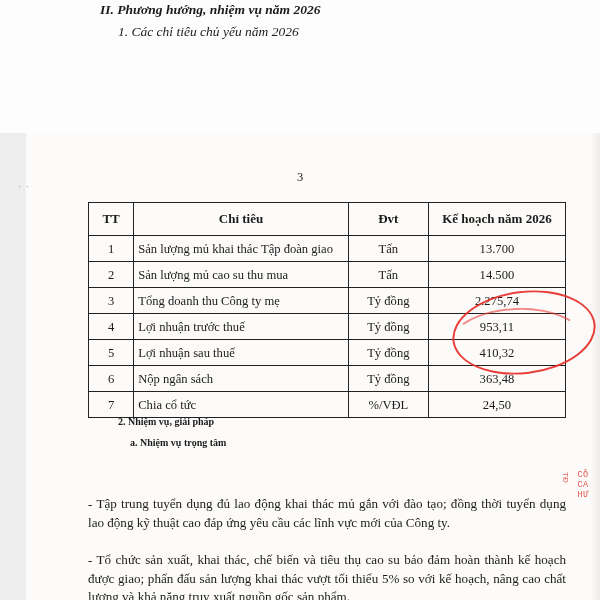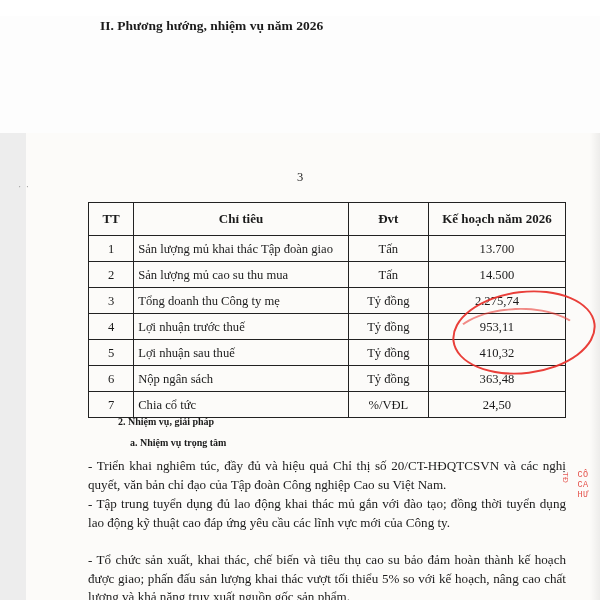--- a/index.html
+++ b/index.html
@@ -16,25 +16,26 @@
     position: relative;
   }
   .page {
     position: absolute;
     inset: 0;
   }
   
   .top-fragment {
     position: absolute;
     left: 0;
-    top: 16px;
+    top: 0;
     width: 600px;
     height: 133px;
     background: #fdfdfd;
     border-bottom: 1px solid #737373;
+    font-style: italic;
   }
   .top-fragment .line-a {
     position: absolute;
     left: 100px;
     top: 2px;
     font-size: 13.5px;
     font-weight: bold;
   }
   .top-fragment .line-b {
     position: absolute;
@@ -182,20 +183,21 @@
     pointer-events: none;
   }
 </style>
 </head>
 <body>
 
 <div class="page">
 
   <div class="top-fragment">
     <div class="line-a">II. Phương hướng, nhiệm vụ năm 2026</div>
+    <div class="line-b">1.  Các chỉ tiêu chủ yếu năm 2026</div>
   </div>
 
   <div class="left-edge"></div>
   <div class="sheet"></div>
   <div class="shadow-right"></div>
 
   <div class="speck">· ·</div>
   <div class="page-number">3</div>
 
   <table class="kpi">
@@ -251,21 +253,20 @@
         <td class="col-plan num">24,50</td>
       </tr>
     </tbody>
   </table>
 
   <div class="red-circle"></div>
 
   <div class="section-head" id="sec2">2. Nhiệm vụ, giải pháp</div>
   <div class="section-head" id="seca">a. Nhiệm vụ trọng tâm</div>
 
-  <div class="para" id="p1">- Triển khai nghiêm túc, đầy đủ và hiệu quả Chỉ thị số 20/CT-HĐQTCSVN và các nghị quyết, văn bản chỉ đạo của Tập đoàn Công nghiệp Cao su Việt Nam.</div>
   <div class="para" id="p2">- Tập trung tuyển dụng đủ lao động khai thác mủ gắn với đào tạo; đồng thời tuyển dụng lao động kỹ thuật cao đáp ứng yêu cầu các lĩnh vực mới của Công ty.</div>
   <div class="para" id="p3">- Tổ chức sản xuất, khai thác, chế biến và tiêu thụ cao su bảo đảm hoàn thành kế hoạch được giao; phấn đấu sản lượng khai thác vượt tối thiểu 5% so với kế hoạch, nâng cao chất lượng và khả năng truy xuất nguồn gốc sản phẩm.</div>
 
   <div class="stamp-vert">TĐ</div>
   <div class="stamp">
     <span>CÔ</span>
     <span>CA</span>
     <span>HƯ</span>
   </div>
 

